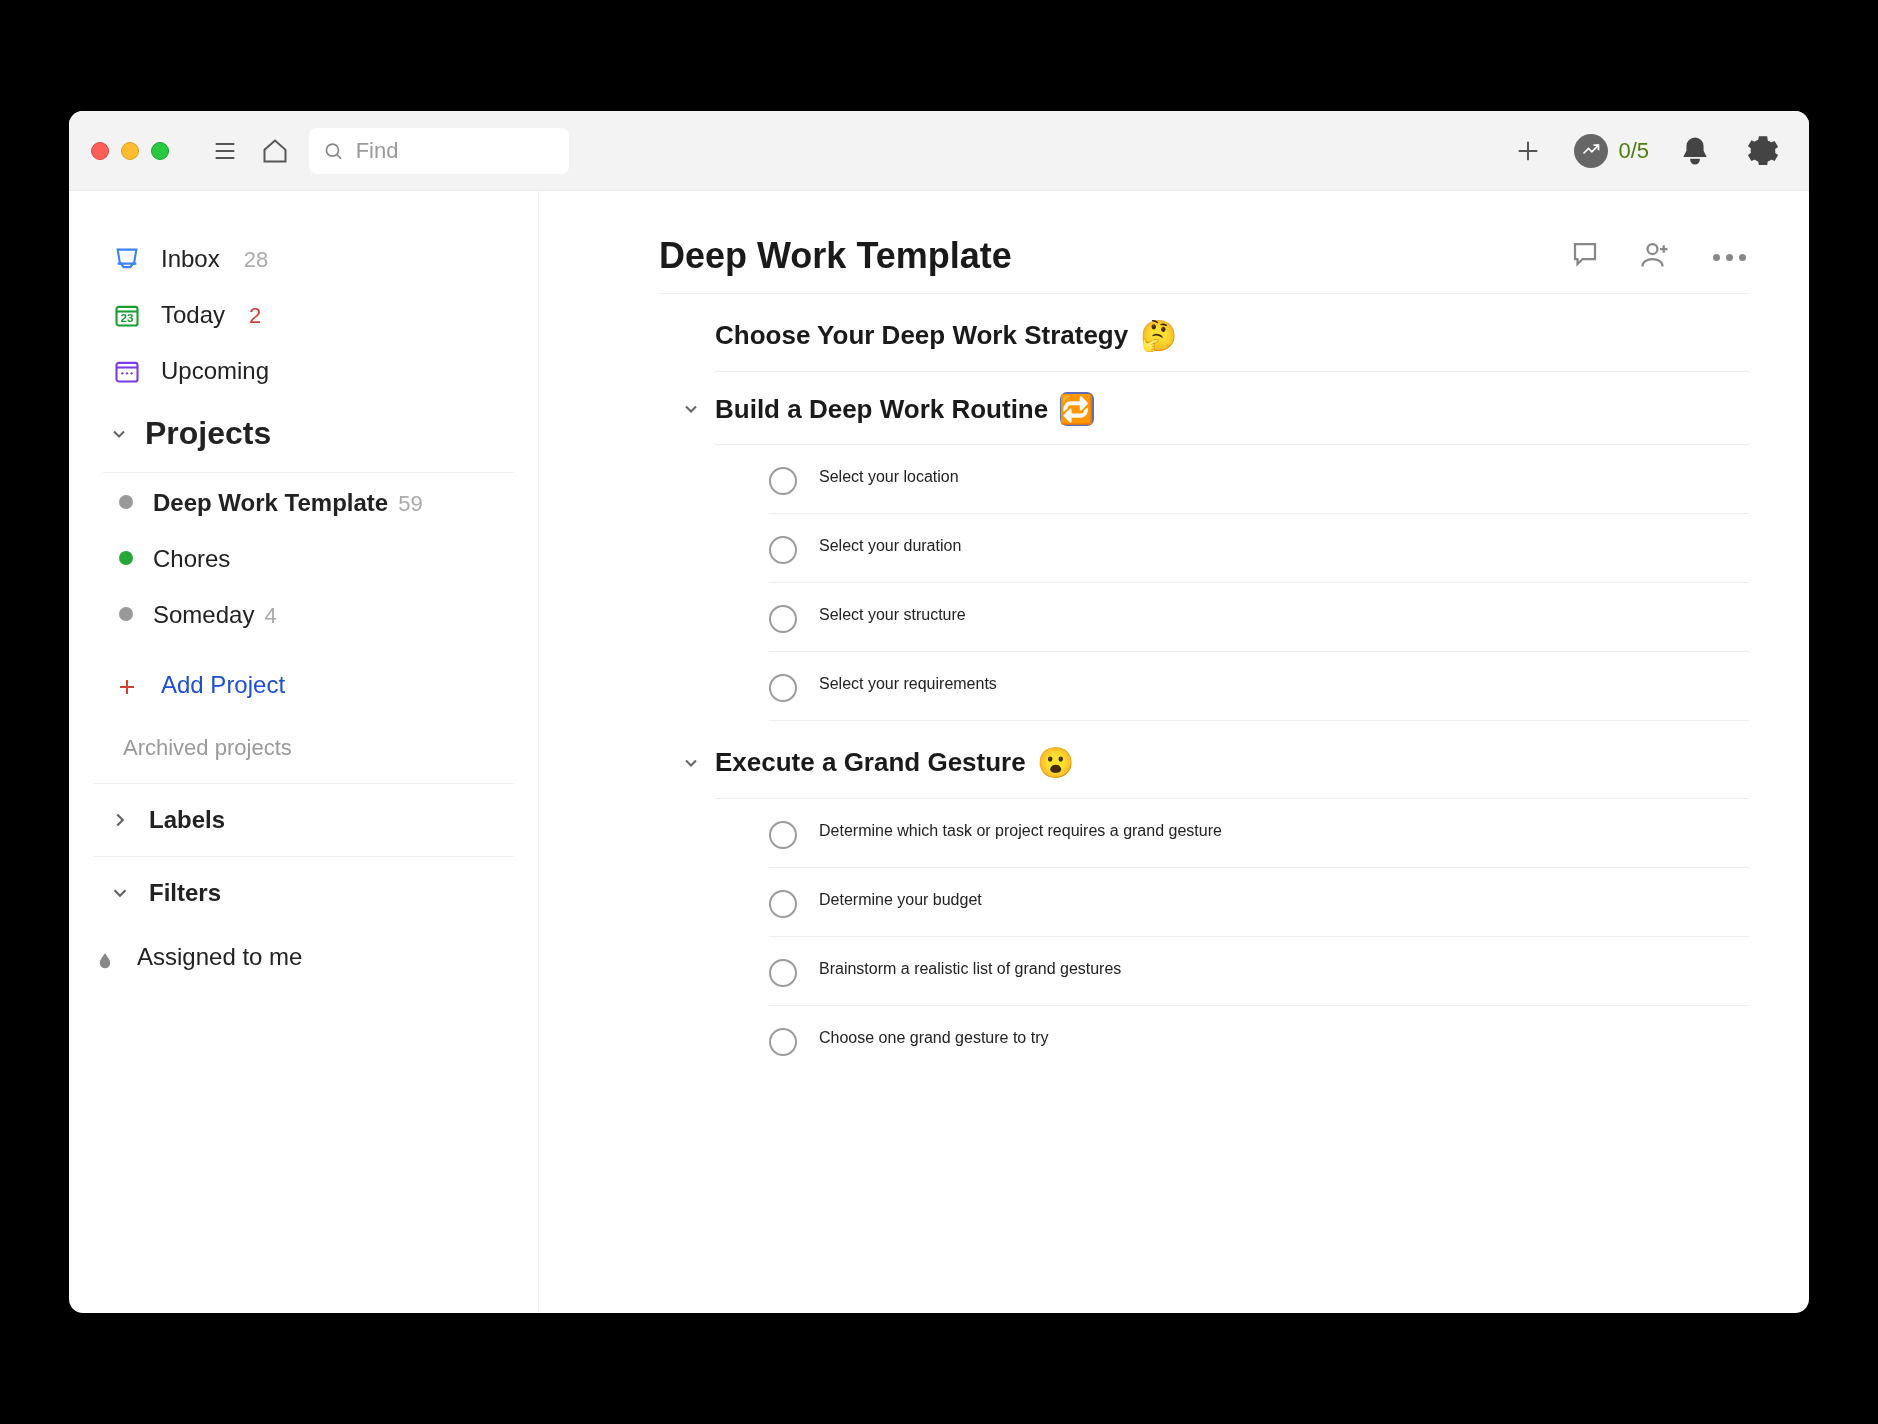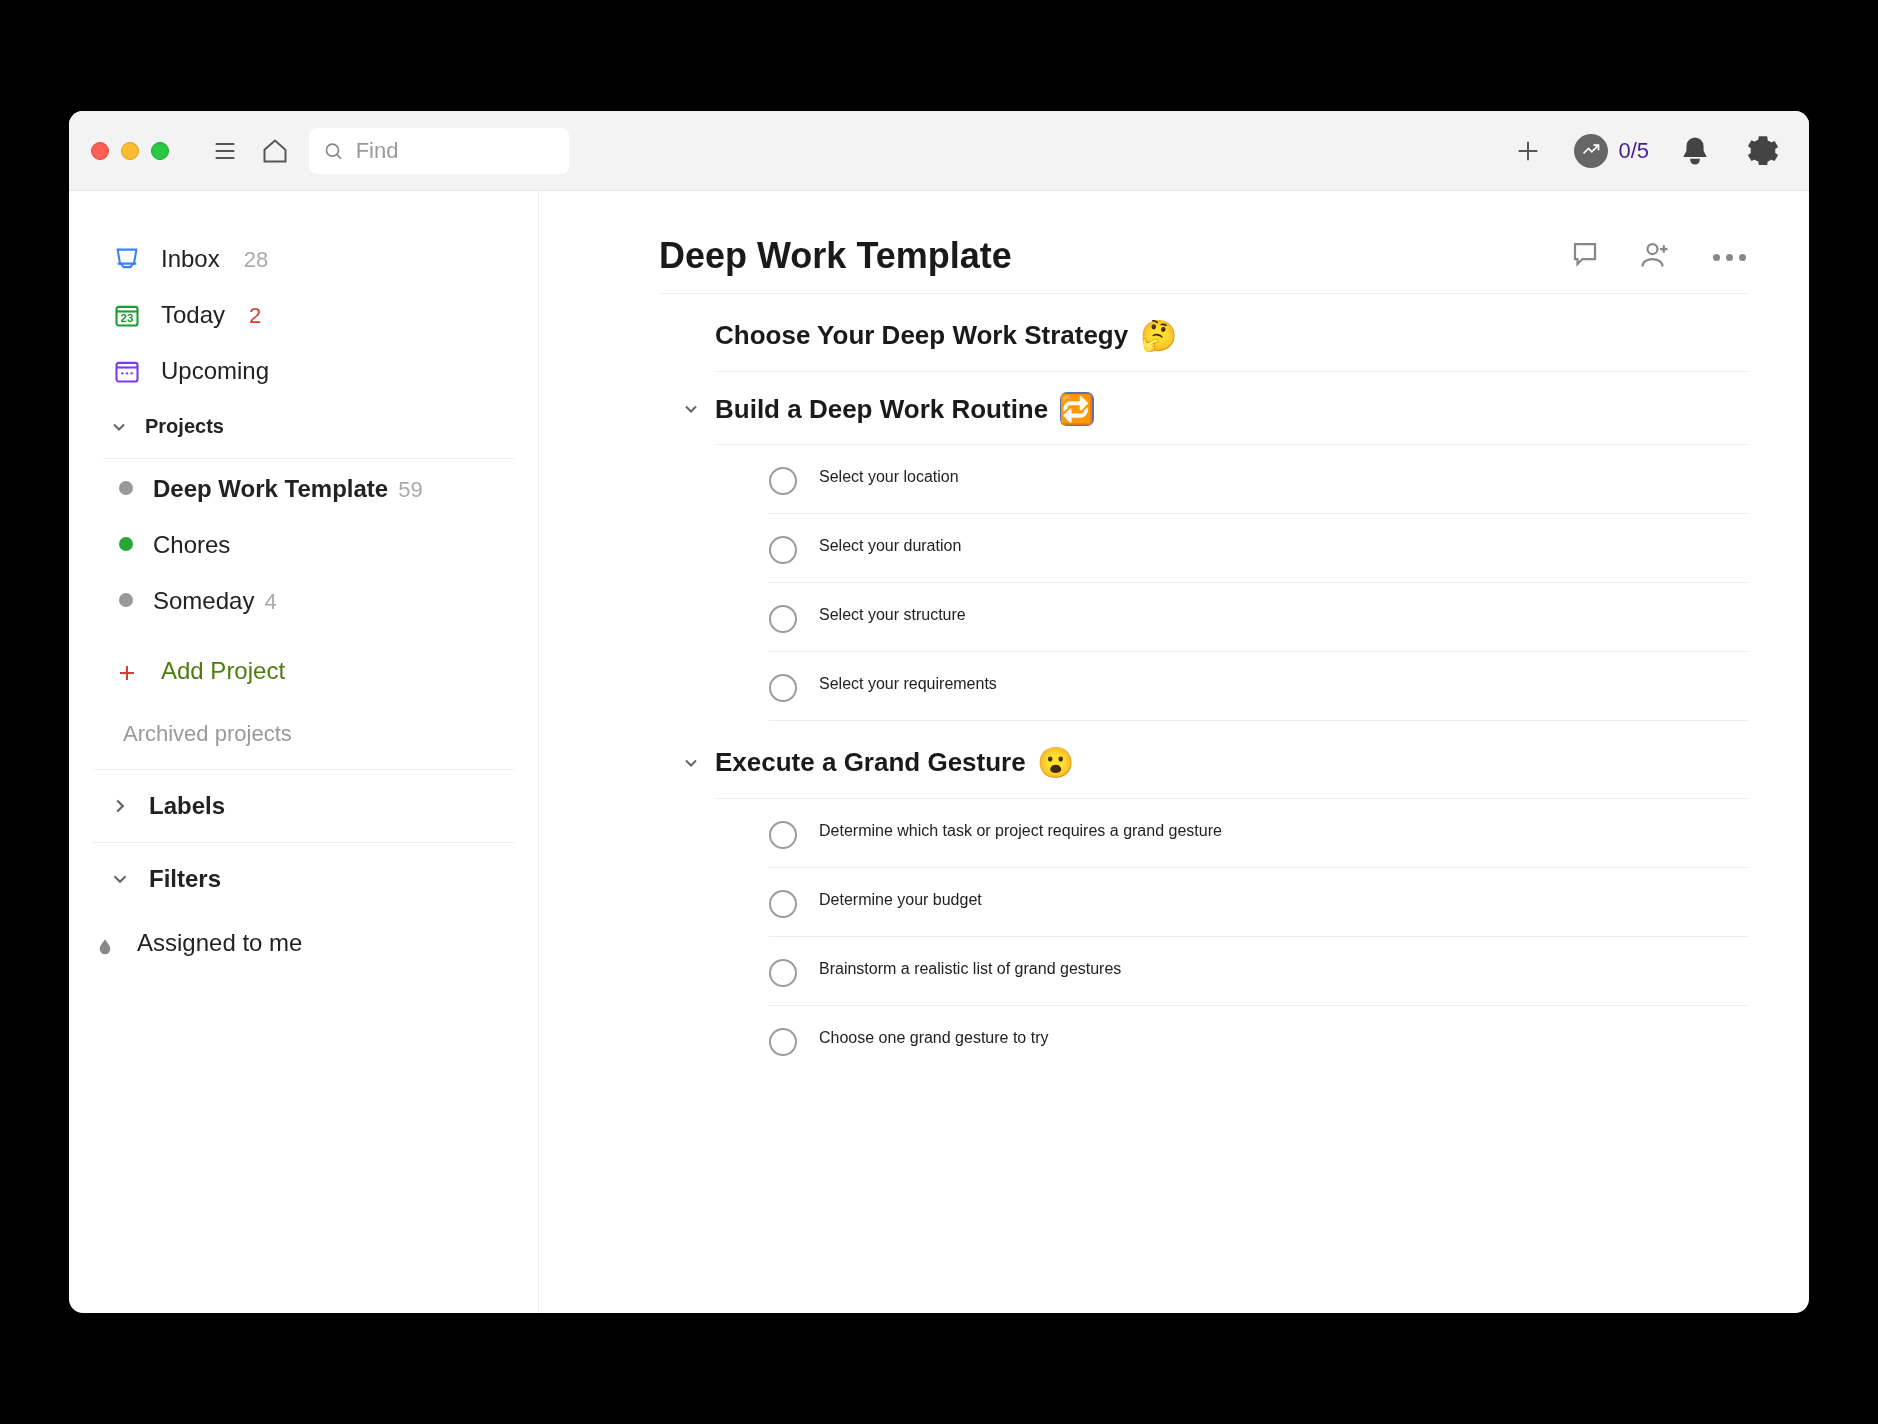--- a/index.html
+++ b/index.html
@@ -51,21 +51,21 @@
   }
   .search svg { width:24px; height:24px; stroke:#888; fill:none; stroke-width:2; }
   .search input {
     border:none; outline:none; font-size:22px; color:#333; width:100%;
     background:transparent;
   }
   .search input::placeholder { color:#9a9a9a; }
 
   .top-right { margin-left:auto; display:flex; align-items:center; gap:24px; }
   .top-right .chip {
-    display:flex; align-items:center; gap:10px; color:#4c1d95; cursor:pointer;
+    display:flex; align-items:center; gap:10px; color:#4d7c0f; cursor:pointer;
   }
   .chip .circ {
     width:34px; height:34px; border-radius:50%; background:#666;
     display:flex; align-items:center; justify-content:center;
   }
   .chip .circ svg { width:20px; height:20px; stroke:#fff; fill:none; stroke-width:2; }
   .chip span { font-size:22px; }
   .top-right svg.ico { width:30px; height:30px; stroke:#444; fill:#444; }
 
   
@@ -85,35 +85,35 @@
     font-size:24px; color:#222; cursor:pointer;
     line-height:1.5;
   }
   .nav-item .icon, .sec-item .icon, .add-proj .icon { width:28px; height:28px; display:flex;align-items:flex-end;justify-content:center;flex-shrink:0; }
   .nav-item .count { color:#aaa; font-size:22px; margin-left:4px; }
   .nav-item .count.red { color:#d24034; }
 
   .sec-head {
     display:flex; align-items:center; gap:16px;
     padding: 16px 10px 12px 40px;
-    font-size:20px; font-weight:700; color:#222;
+    font-size:32px; font-weight:700; color:#222;
     cursor:pointer;
   }
   .chev { width:20px; height:20px; stroke:#666; fill:none; stroke-width:2.5; }
   .hr { height:1px; background:#eee; margin:8px 24px 2px 34px; }
 
   .proj-item { padding-left:44px; align-items:flex-start; }
   .proj-item.active { font-weight:600; }
   .proj-dot { width:14px; height:14px; border-radius:50%; background:#999; margin-top:10px; flex-shrink:0; margin-left:6px; }
   .proj-dot.green { background:#26a637; }
   .proj-item .txt { display:flex; flex-direction:column; }
   .proj-item .row1 { display:flex; gap:10px; align-items:baseline; }
   .proj-item .cnt { color:#aaa; font-weight:400; font-size:22px; }
 
-  .add-proj { color:#4d7c0f; }
+  .add-proj { color:#1d4ed8; }
   .add-proj .icon svg { stroke:#d24034; }
 
   .archived { color:#9a9a9a; font-size:22px; padding: 22px 0 22px 54px; }
   .hr.full { margin:0 24px; }
 
   .sec-item { padding: 18px 10px 18px 40px; font-weight:700; gap:18px;}
   .sec-item .chev { width:22px; height:22px; }
   .drop { width:18px; height:22px; fill:#888; margin-left:4px;}
 
   

